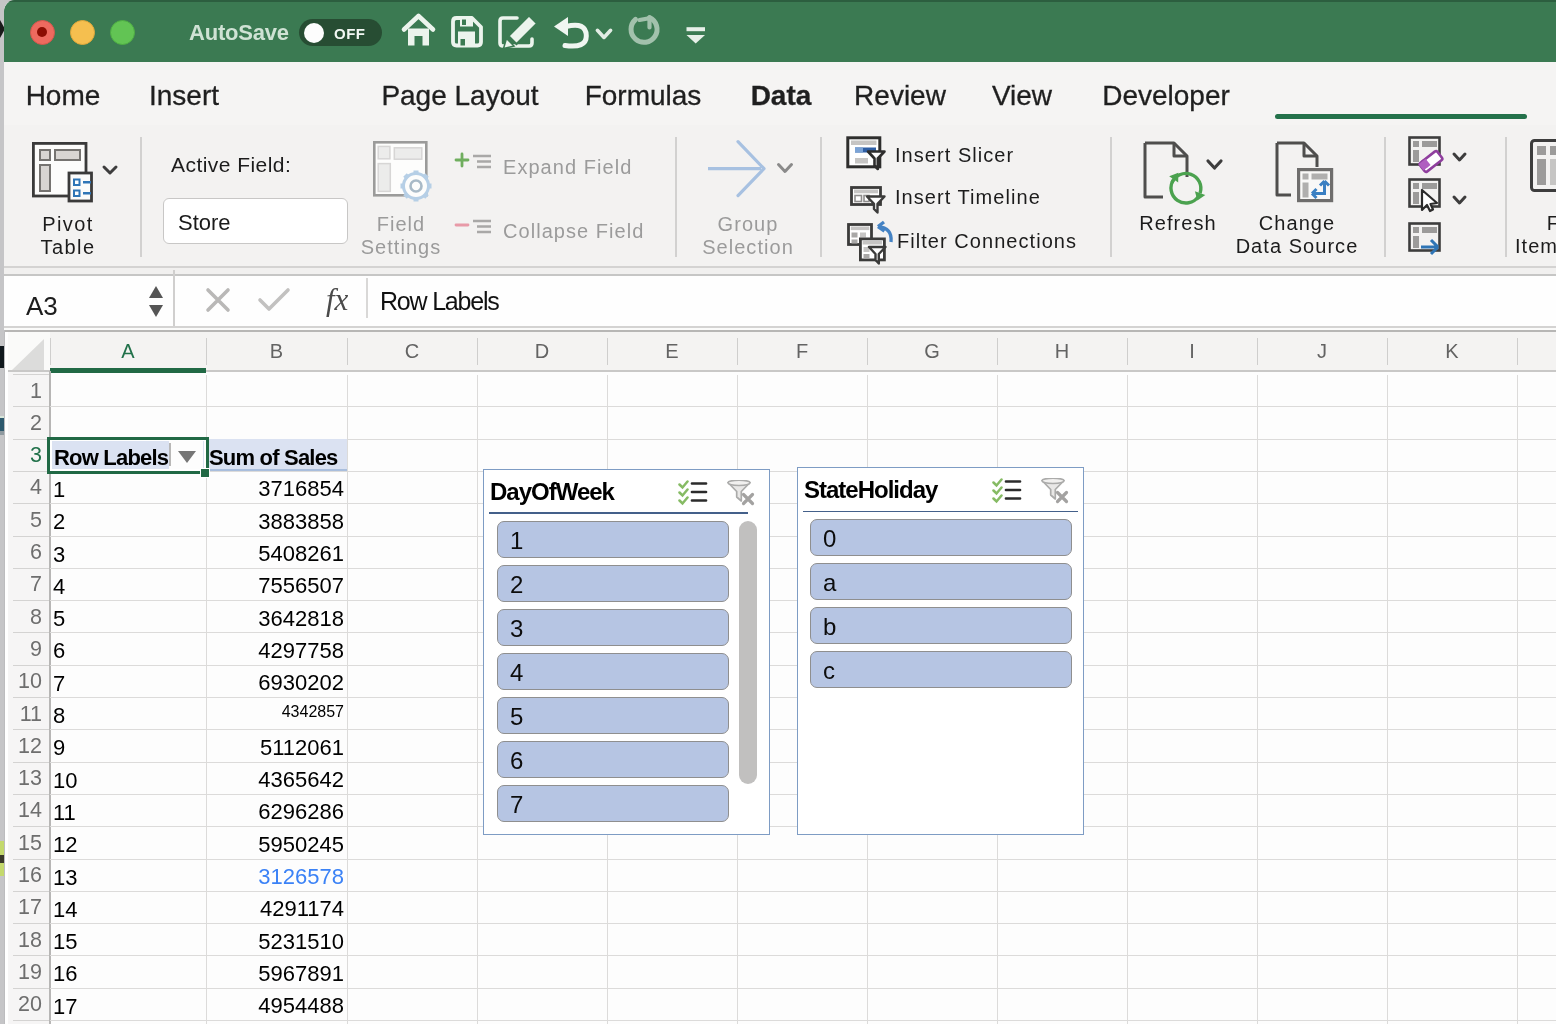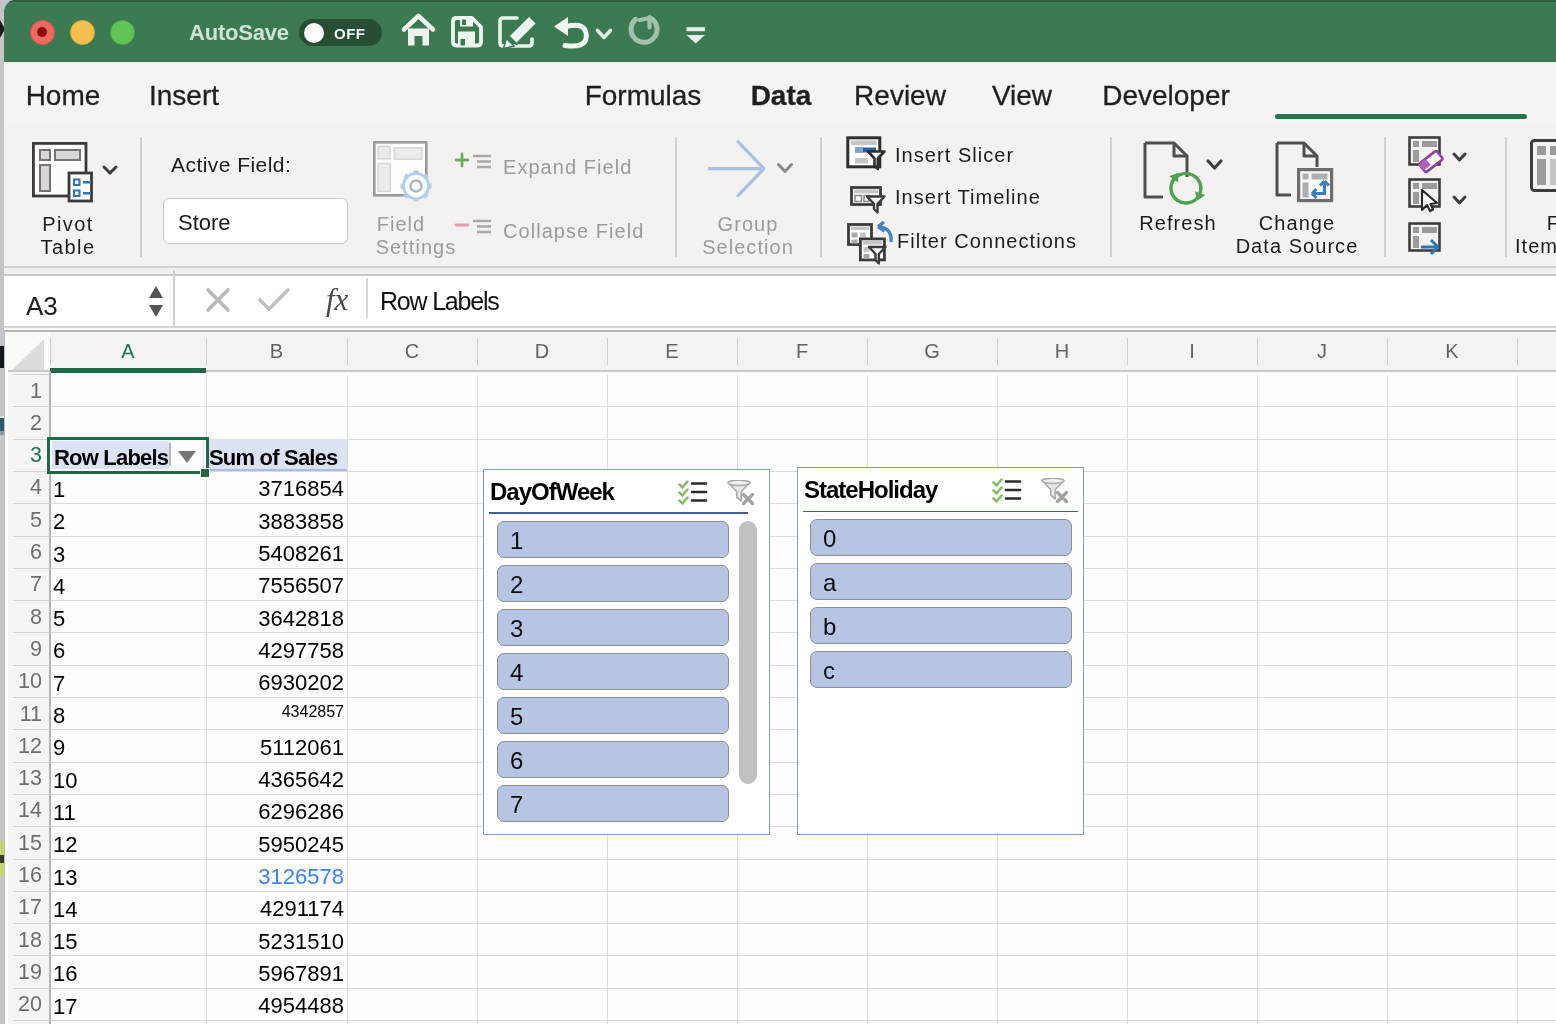--- a/index.html
+++ b/index.html
@@ -52,20 +52,21 @@
   <path d="M244.5 11.5 A13 13 0 1 0 258.5 9.5" stroke-width="5"></path>
   <path d="M258.5 19.5 V9.5 M259.5 10 L248.5 12" stroke-width="4.2"></path>
  </g>
 
  <rect x="295.5" y="19.2" width="18.5" height="4" fill="#e8f0e9"></rect>
  <path d="M295.5 27 H314 L304.7 35.5 Z" fill="#e8f0e9"></path>
 </svg>
 <div class="abs" style="left:0;top:62px;width:100%;height:63px;background:#f5f4f3"></div>
 <div class="abs" style="left:-91px;top:80px;width:300px;text-align:center;font-size:28px;color:#1f1f1f;font-weight:400;-webkit-text-stroke:0.3px #1f1f1f">Home</div>
 <div class="abs" style="left:30px;top:80px;width:300px;text-align:center;font-size:28px;color:#1f1f1f;font-weight:400;-webkit-text-stroke:0.3px #1f1f1f">Insert</div>
+<div class="abs" style="left:306px;top:80px;width:300px;text-align:center;font-size:28px;color:#1f1f1f;font-weight:400;-webkit-text-stroke:0.3px #1f1f1f">Page Layout</div>
 <div class="abs" style="left:489px;top:80px;width:300px;text-align:center;font-size:28px;color:#1f1f1f;font-weight:400;-webkit-text-stroke:0.3px #1f1f1f">Formulas</div>
 <div class="abs" style="left:627px;top:80px;width:300px;text-align:center;font-size:28px;color:#1f1f1f;font-weight:700;-webkit-text-stroke:0.3px #1f1f1f">Data</div>
 <div class="abs" style="left:868px;top:80px;width:300px;text-align:center;font-size:28px;color:#1f1f1f;font-weight:400;-webkit-text-stroke:0.3px #1f1f1f">View</div>
 <div class="abs" style="left:746px;top:80px;width:300px;text-align:center;font-size:28px;color:#1f1f1f;font-weight:400;-webkit-text-stroke:0.3px #1f1f1f">Review</div>
 <div class="abs" style="left:1012px;top:80px;width:300px;text-align:center;font-size:28px;color:#1f1f1f;font-weight:400;-webkit-text-stroke:0.3px #1f1f1f">Developer</div>
 <div class="abs" style="left:1271px;top:114px;width:252px;height:5px;background:#24714a;border-radius:2.5px"></div>
 <div class="abs" style="left:0;top:125px;width:100%;height:141px;background:#f3f2f1"></div>
 <div class="abs" style="left:0;top:266px;width:100%;height:1.5px;background:#d4d3d2"></div>
 <div class="abs" style="left:0;top:267.5px;width:100%;height:6px;background:#f1f0ef"></div>
 <div class="abs" style="left:0;top:273.5px;width:100%;height:2px;background:#c6c6c5"></div>
@@ -213,21 +214,21 @@
   <rect x="7" y="20" width="9" height="26" fill="#9c9b9a"></rect>
   <rect x="20" y="20" width="24" height="26" fill="#c6c5c4"></rect>
 </g>
 </svg>
 <div class="abs" style="left:-36.0px;top:213px;width:200px;text-align:center;font-size:20px;color:#1c1c1c;letter-spacing:1.4px">Pivot</div>
 <div class="abs" style="left:-36.0px;top:236px;width:200px;text-align:center;font-size:20px;color:#1c1c1c;letter-spacing:1.4px">Table</div>
 <div class="abs" style="left:167px;top:153px;font-size:21px;color:#1c1c1c;letter-spacing:0.45px">Active Field:</div>
 <div class="abs" style="left:159px;top:198px;width:185px;height:46px;background:#fff;border:1.5px solid #c8c7c6;border-radius:6px"></div>
 <div class="abs" style="left:174px;top:210px;font-size:22px;color:#1b1b1b">Store</div>
 <div class="abs" style="left:297.0px;top:213px;width:200px;text-align:center;font-size:20px;color:#9b9b9b;letter-spacing:1.05px">Field</div>
-<div class="abs" style="left:312px;top:236px;width:200px;text-align:center;font-size:20px;color:#9b9b9b;letter-spacing:1.05px">Settings</div>
+<div class="abs" style="left:297.0px;top:236px;width:200px;text-align:center;font-size:20px;color:#9b9b9b;letter-spacing:1.05px">Settings</div>
 <div class="abs" style="left:499px;top:156px;font-size:20px;color:#9b9b9b;letter-spacing:1.05px">Expand Field</div>
 <div class="abs" style="left:499px;top:220px;font-size:20px;color:#9b9b9b;letter-spacing:1.05px">Collapse Field</div>
 <div class="abs" style="left:644.0px;top:213px;width:200px;text-align:center;font-size:20px;color:#9b9b9b;letter-spacing:1.05px">Group</div>
 <div class="abs" style="left:644.0px;top:236px;width:200px;text-align:center;font-size:20px;color:#9b9b9b;letter-spacing:1.05px">Selection</div>
 <div class="abs" style="left:891px;top:144px;font-size:20px;color:#1c1c1c;letter-spacing:1.05px">Insert Slicer</div>
 <div class="abs" style="left:891px;top:186px;font-size:20px;color:#1c1c1c;letter-spacing:1.05px">Insert Timeline</div>
 <div class="abs" style="left:893px;top:230px;font-size:20px;color:#1c1c1c;letter-spacing:1.05px">Filter Connections</div>
 <div class="abs" style="left:1074.0px;top:212px;width:200px;text-align:center;font-size:20px;color:#1c1c1c;letter-spacing:1.05px">Refresh</div>
 <div class="abs" style="left:1193.0px;top:212px;width:200px;text-align:center;font-size:20px;color:#1c1c1c;letter-spacing:1.05px">Change</div>
 <div class="abs" style="left:1193.0px;top:235px;width:200px;text-align:center;font-size:20px;color:#1c1c1c;letter-spacing:1.05px">Data Source</div>

